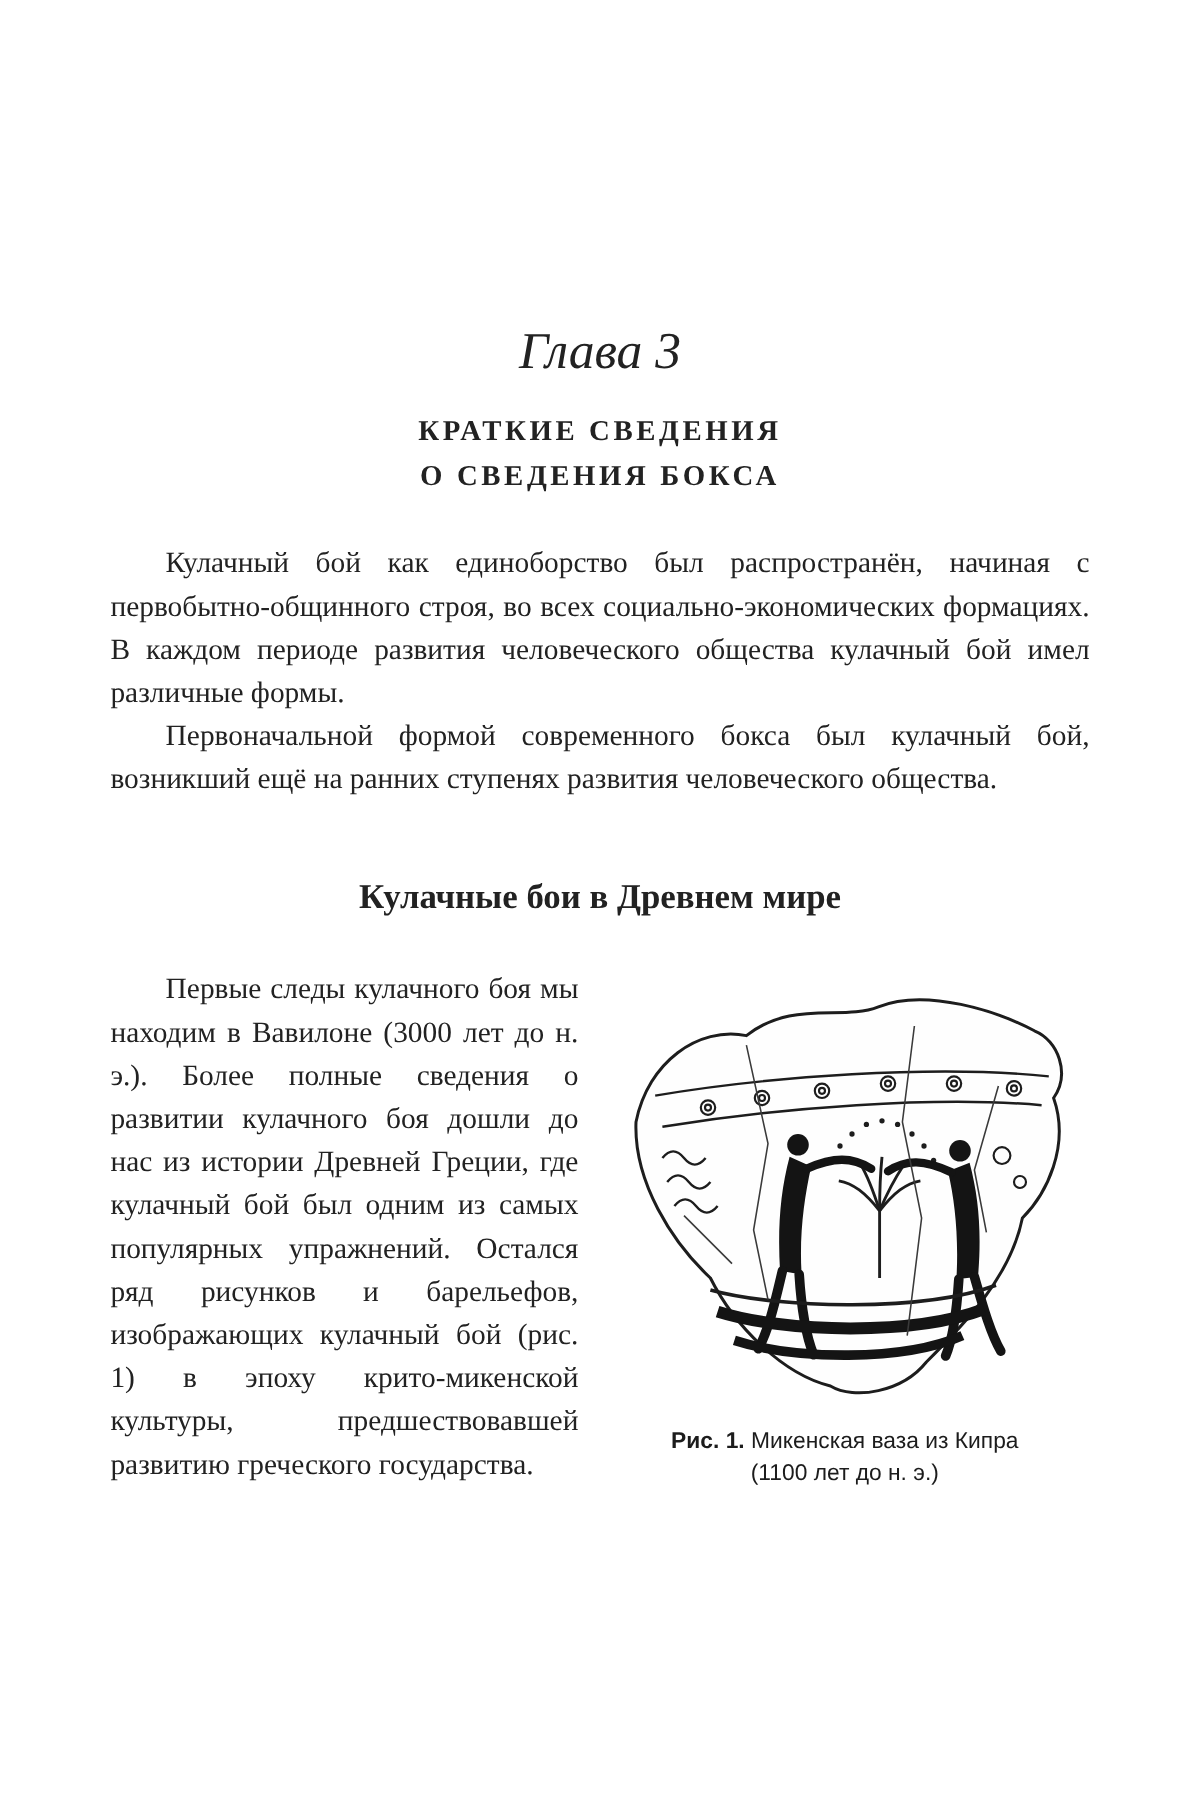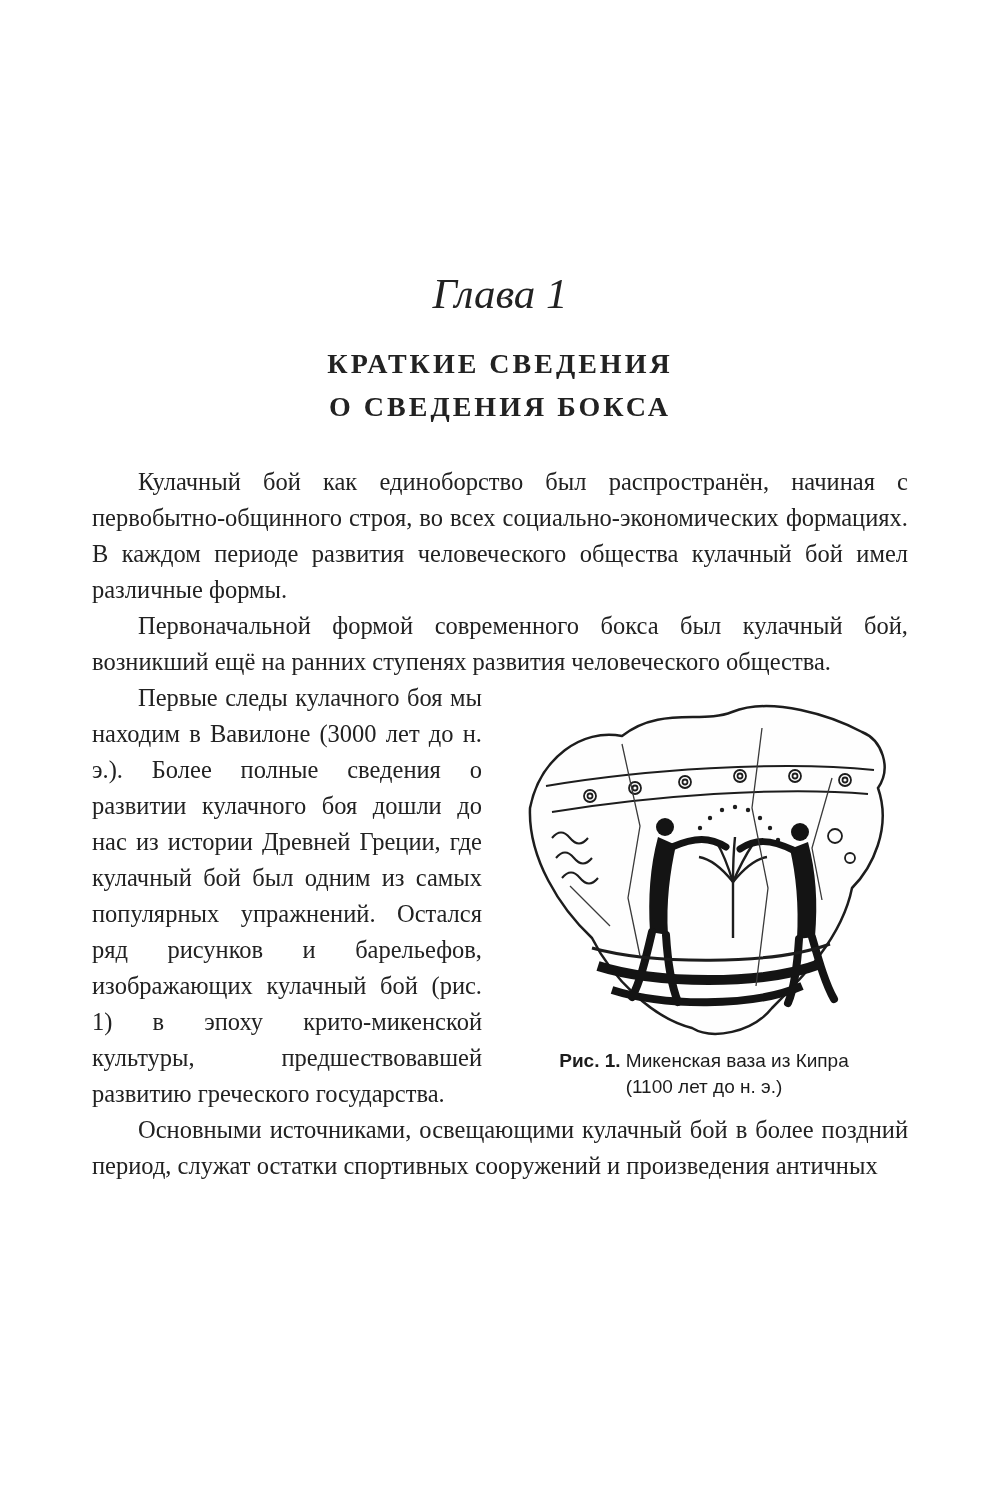--- a/index.html
+++ b/index.html
@@ -17,21 +17,21 @@
     text-align: center;
     font-style: italic;
     font-weight: normal;
     font-size: 43px;
     line-height: 1.2;
     margin: 0 0 22px 0;
   }
   .title {
     text-align: center;
     font-weight: bold;
-    font-size: 28px;
+    font-size: 24px;
     letter-spacing: 3px;
     line-height: 1.55;
     margin: 0 0 36px 0;
   }
   p.body {
     font-size: 24.5px;
     line-height: 1.47;
     text-align: justify;
     text-indent: 46px;
     margin: 0;
@@ -49,39 +49,41 @@
     margin: 6px 0 10px 18px;
     text-align: center;
   }
   figure.vase svg { display: block; }
   figcaption {
     font-family: "Liberation Sans", sans-serif;
     font-size: 19px;
     color: #1c1c1c;
     text-align: center;
     line-height: 1.35;
+    margin-top: 14px;
   }
   .cap-label { font-weight: bold; }
   .section-body::after { content: ""; display: block; clear: both; }
 </style>
 </head>
 <body>
 
 <div class="page">
 
-  <h1 class="chapter">Глава 1</h1>
+  <h1 class="chapter">Глава 3</h1>
 
   <h2 class="title">
     <span>КРАТКИЕ СВЕДЕНИЯ</span><br>
     <span>О СВЕДЕНИЯ БОКСА</span>
   </h2>
 
   <p class="body">Кулачный бой как единоборство был распространён, начиная с первобытно-общинного строя, во всех социально-экономических формациях. В каждом периоде развития человеческого общества кулачный бой имел различные формы.</p>
   <p class="body">Первоначальной формой современного бокса был кулачный бой, возникший ещё на ранних ступенях развития человеческого общества.</p>
 
+  <h3 class="section-title">Кулачные бои в Древнем мире</h3>
 
   <div class="section-body">
 
     <figure class="vase">
       <svg viewBox="0 0 408 362" width="408" height="362" aria-hidden="true">
 
         <path d="M30 122 C40 72, 82 42, 122 50 C160 20, 202 38, 232 26 C272 10, 332 30, 362 46 C382 54, 392 82, 378 102 C392 142, 372 182, 352 202 C342 252, 302 292, 272 322 C252 347, 212 354, 192 342 C152 332, 112 292, 92 252 C60 222, 28 172, 30 122 Z" fill="#fefefe" stroke="#1d1d1d" stroke-width="2.5"></path>
 
         <path d="M46 100 C140 84, 280 74, 374 84" fill="none" stroke="#1d1d1d" stroke-width="2"></path>
         <path d="M52 126 C150 110, 280 100, 368 108" fill="none" stroke="#1d1d1d" stroke-width="2"></path>
@@ -157,17 +159,16 @@
         </g>
       </svg>
       <figcaption>
         <span class="cap-label">Рис. 1.</span>
         <span>Микенская ваза из Кипра</span>
         <div>(1100 лет до н. э.)</div>
       </figcaption>
     </figure>
 
     <p class="body">Первые следы кулачного боя мы находим в Вавилоне (3000 лет до н. э.). Более полные сведения о развитии кулачного боя дошли до нас из истории Древней Греции, где кулачный бой был одним из самых популярных упражнений. Остался ряд рисунков и барельефов, изображающих кулачный бой (рис. 1) в эпоху крито-микенской культуры, предшествовавшей развитию греческого государства.</p>
-    <p class="body">Основными источниками, освещающими кулачный бой в более поздний период, служат остатки спортивных сооружений и произведения античных</p>
 
   </div>
 
 </div>
 
 </body></html>

